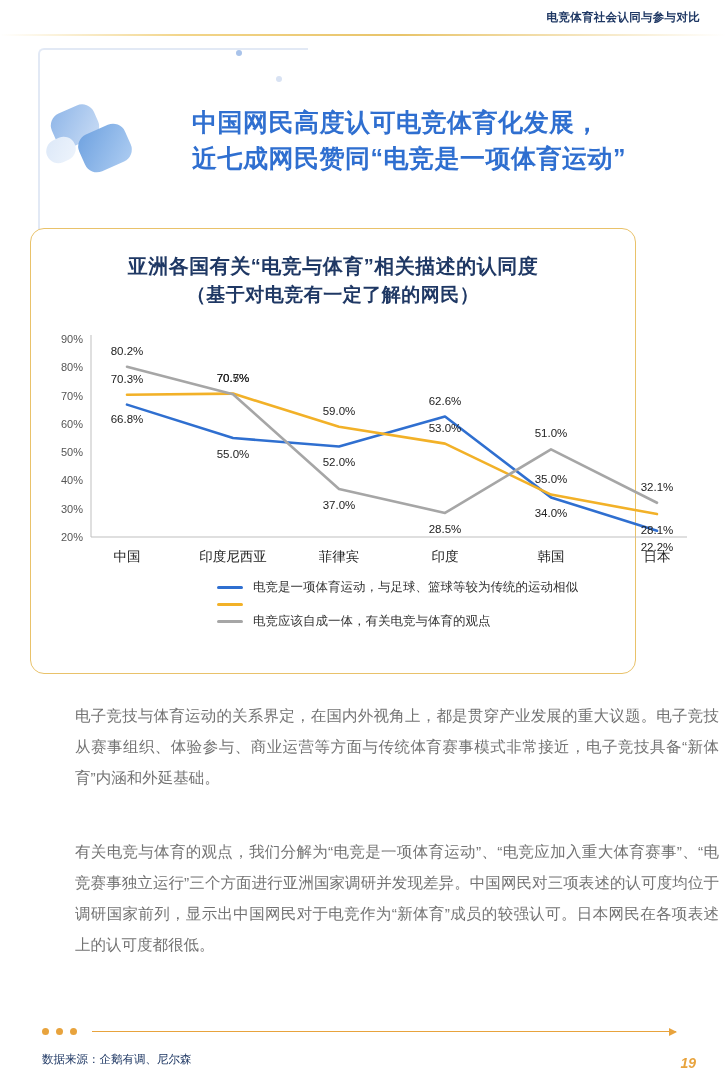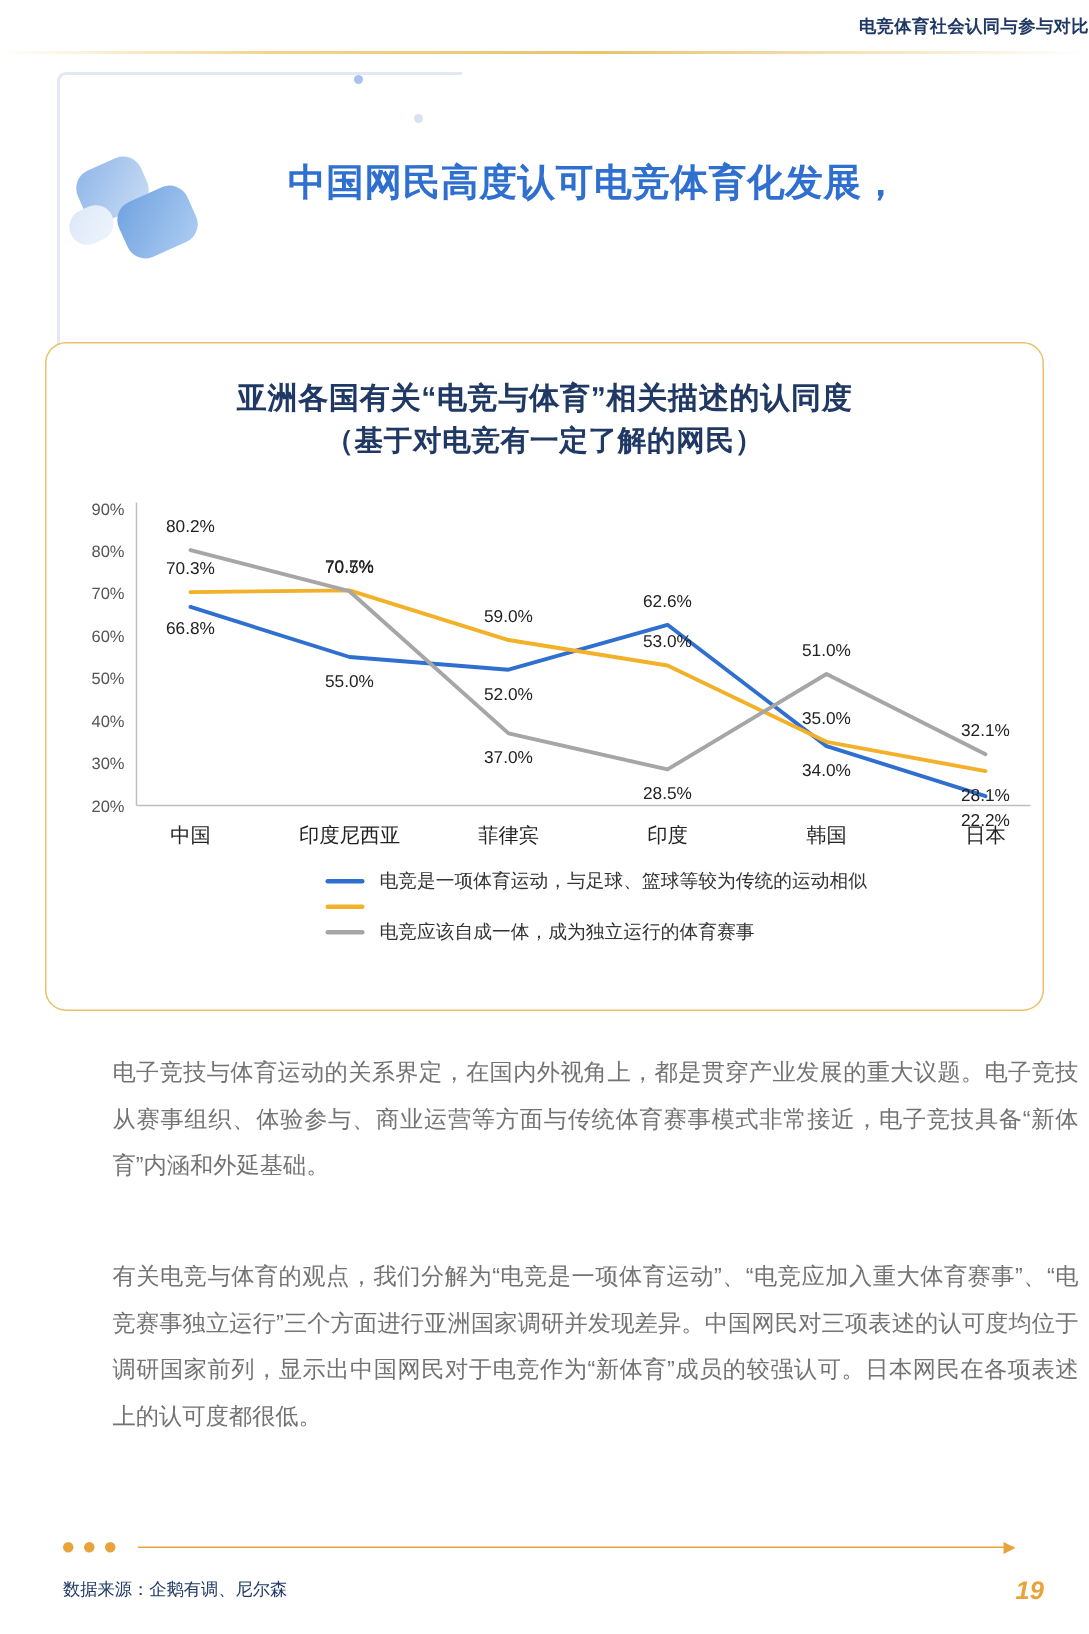--- a/index.html
+++ b/index.html
@@ -14,20 +14,21 @@
   }
 
   
   .page-header {
     position: absolute;
     top: 0; left: 0; right: 0;
     height: 34px;
     display: flex;
     align-items: center;
     justify-content: flex-end;
+    padding-right: 26px;
   }
   .page-header .hdr-text {
     font-size: 11.5px;
     font-weight: bold;
     color: #1f3864;
     letter-spacing: .3px;
   }
   .hdr-rule {
     position: absolute;
     top: 34px; left: 0; right: 0;
@@ -81,21 +82,21 @@
     color: #2f6fd0;
     line-height: 1.45;
     letter-spacing: .5px;
     margin-left: 40px;
   }
 
   
   .chart-card {
     position: absolute;
     left: 30px; top: 228px;
-    width: 666px; height: 446px;
+    width: 606px; height: 446px;
     border: 1px solid #e9c26a;
     border-radius: 14px;
     background: #fff;
   }
   .chart-title {
     text-align: center;
     color: #1f3864;
     font-weight: bold;
     font-size: 20px;
     margin-top: 22px;
@@ -174,21 +175,21 @@
   .footer-src {
     position: absolute;
     left: 42px; bottom: 22px;
     font-size: 11.5px;
     font-weight: normal;
     color: #1f3864;
   }
   .page-num {
     position: absolute;
     right: 30px; bottom: 18px;
-    font-size: 17px;
+    font-size: 14px;
     font-weight: bold;
     color: #e8a33d;
     font-style: italic;
   }
 
   
   .ax-label { font-family: "Liberation Sans", sans-serif; font-size: 11px; fill: #555; }
   .cat-label { font-family: "Liberation Sans", sans-serif; font-size: 13.5px; fill: #222; }
   .pt-label { font-family: "Liberation Sans", sans-serif; font-size: 11.5px; fill: #222; }
 </style>
@@ -204,20 +205,21 @@
 <div class="deco-dot d1"></div>
 <div class="deco-dot d2"></div>
 <div class="logo-blob">
   <div class="b b1"></div>
   <div class="b b3"></div>
   <div class="b b2"></div>
 </div>
 
 <div class="title-block">
   <div class="title-line">中国网民高度认可电竞体育化发展，</div>
+  <div class="title-line">近七成网民赞同“电竞是一项体育运动”</div>
 </div>
 
 <div class="chart-card">
   <div class="chart-title">
     <div>亚洲各国有关“电竞与体育”相关描述的认同度</div>
     <div class="sub">（基于对电竞有一定了解的网民）</div>
   </div>
 
   <div class="plot-wrap">
     <svg id="chart-svg" width="666" height="250" viewBox="0 0 666 250">
@@ -264,21 +266,21 @@
   <div class="legend">
     <div class="legend-row">
       <span class="legend-swatch" style="background:#2f6fd0"></span>
       <span class="legend-label">电竞是一项体育运动，与足球、篮球等较为传统的运动相似</span>
     </div>
     <div class="legend-row">
       <span class="legend-swatch" style="background:#f2b128"></span>
     </div>
     <div class="legend-row">
       <span class="legend-swatch" style="background:#a6a6a6"></span>
-      <span class="legend-label">电竞应该自成一体，成为独立运行的体育赛事</span>
+      <span class="legend-label">电竞应该自成一体，有关电竞与体育的观点</span>
     </div>
   </div>
 </div>
 
 <div class="body-text para1">电子竞技与体育运动的关系界定，在国内外视角上，都是贯穿产业发展的重大议题。电子竞技从赛事组织、体验参与、商业运营等方面与传统体育赛事模式非常接近，电子竞技具备“新体育”内涵和外延基础。</div>
 <div class="body-text para2">有关电竞与体育的观点，我们分解为“电竞是一项体育运动”、“电竞应加入重大体育赛事”、“电竞赛事独立运行”三个方面进行亚洲国家调研并发现差异。中国网民对三项表述的认可度均位于调研国家前列，显示出中国网民对于电竞作为“新体育”成员的较强认可。日本网民在各项表述上的认可度都很低。</div>
 
 <div class="footer-dots">
     <span></span>
     <span></span>

